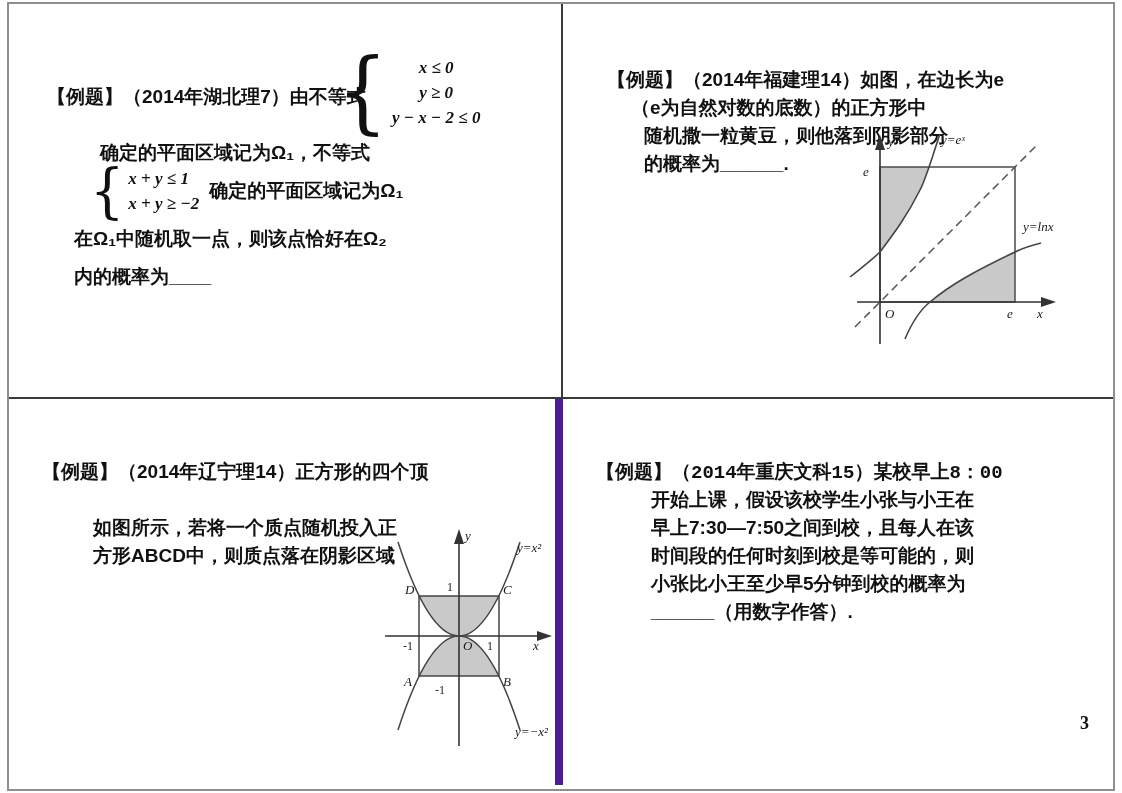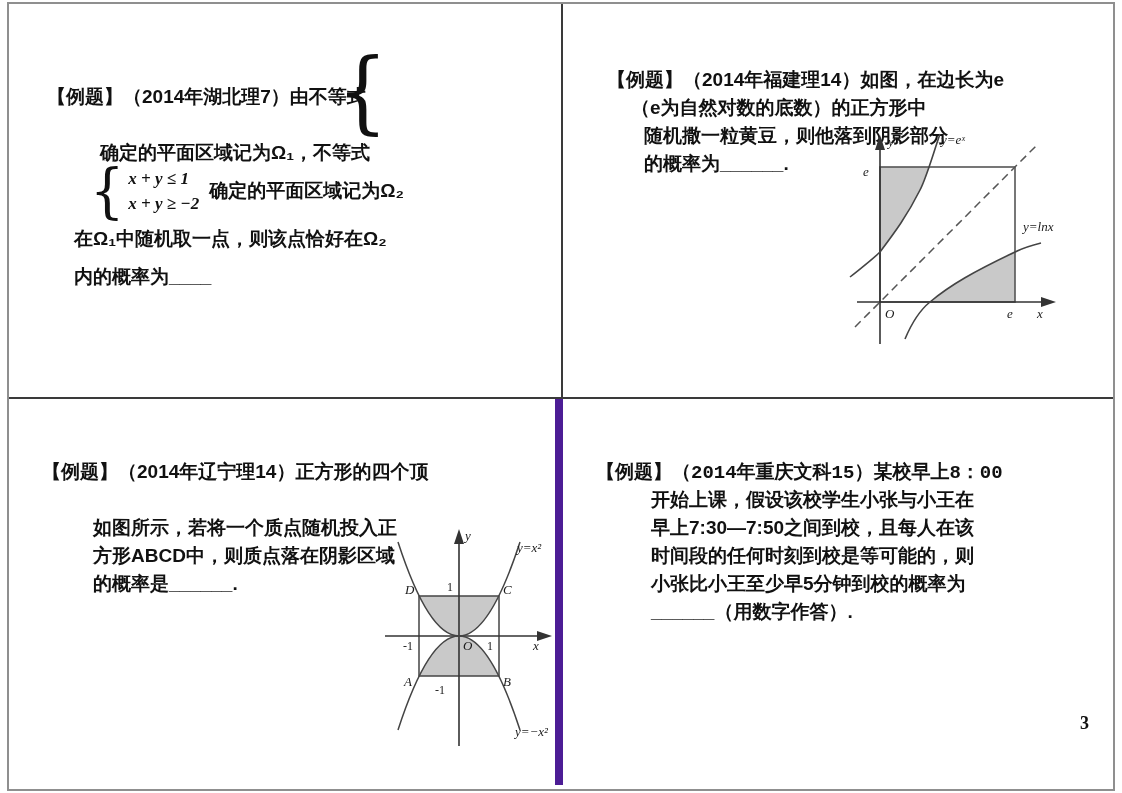--- a/index.html
+++ b/index.html
@@ -30,31 +30,36 @@
 <body>
 
 <div class="page">
   <div class="grid">
 
     <section class="cell cell-tl">
       <span class="t" style="left:38px;top:80px;">【例题】（2014年湖北理7）由不等式</span>
 
       <div class="sys" style="left:328px;top:48px;">
         <span class="brace brace3">{</span>
+        <div class="rows center">
+          <span class="m">x ≤ 0</span>
+          <span class="m">y ≥ 0</span>
+          <span class="m">y − x − 2 ≤ 0</span>
+        </div>
       </div>
 
       <span class="t" style="left:91px;top:136px;">确定的平面区域记为Ω₁，不等式</span>
 
       <div class="sys" style="left:81px;top:160px;">
         <span class="brace brace2">{</span>
         <div class="rows left">
           <span class="m">x + y ≤ 1</span>
           <span class="m">x + y ≥ −2</span>
         </div>
-        <span class="t after" style="position:static;">确定的平面区域记为Ω₂</span>
+        <span class="t after" style="position:static;">确定的平面区域记为Ω₁</span>
       </div>
 
       <span class="t" style="left:65px;top:222px;">在Ω₁中随机取一点，则该点恰好在Ω₂</span>
       <span class="t" style="left:65px;top:260px;">内的概率为____</span>
     </section>
 
     <section class="cell cell-tr">
       <span class="t" style="left:37px;top:63px;margin-left:7px;">【例题】（2014年福建理14）如图，在边长为e</span>
       <span class="t" style="left:68px;top:91px;">（e为自然对数的底数）的正方形中</span>
       <span class="t" style="left:81px;top:119px;">随机撒一粒黄豆，则他落到阴影部分</span>
@@ -82,21 +87,20 @@
         <text x="162" y="186">e</text>
         <text x="96" y="12">y=eˣ</text>
         <text x="178" y="99">y=lnx</text>
       </svg>
     </section>
 
     <section class="cell cell-bl">
       <span class="t" style="left:33px;top:60px;">【例题】（2014年辽宁理14）正方形的四个顶</span>
       <span class="t" style="left:84px;top:116px;">如图所示，若将一个质点随机投入正</span>
       <span class="t" style="left:84px;top:144px;">方形ABCD中，则质点落在阴影区域</span>
-      <span class="t" style="left:84px;top:172px;">的概率是______.</span>
 
       <svg class="fig" style="left:366px;top:125px;" width="190" height="230" viewBox="0 0 190 230">
 
         <path d="M44,72 Q84,152 124,72 Z" fill="#c9c9c9"></path>
         <path d="M44,152 Q84,72 124,152 Z" fill="#c9c9c9"></path>
 
         <rect x="44" y="72" width="80" height="80" fill="none" stroke="#444" stroke-width="1.5"></rect>
 
         <line x1="84" y1="222" x2="84" y2="12" stroke="#333" stroke-width="1.6"></line>
         <polygon points="79,20 84,5 89,20" fill="#333"></polygon>

